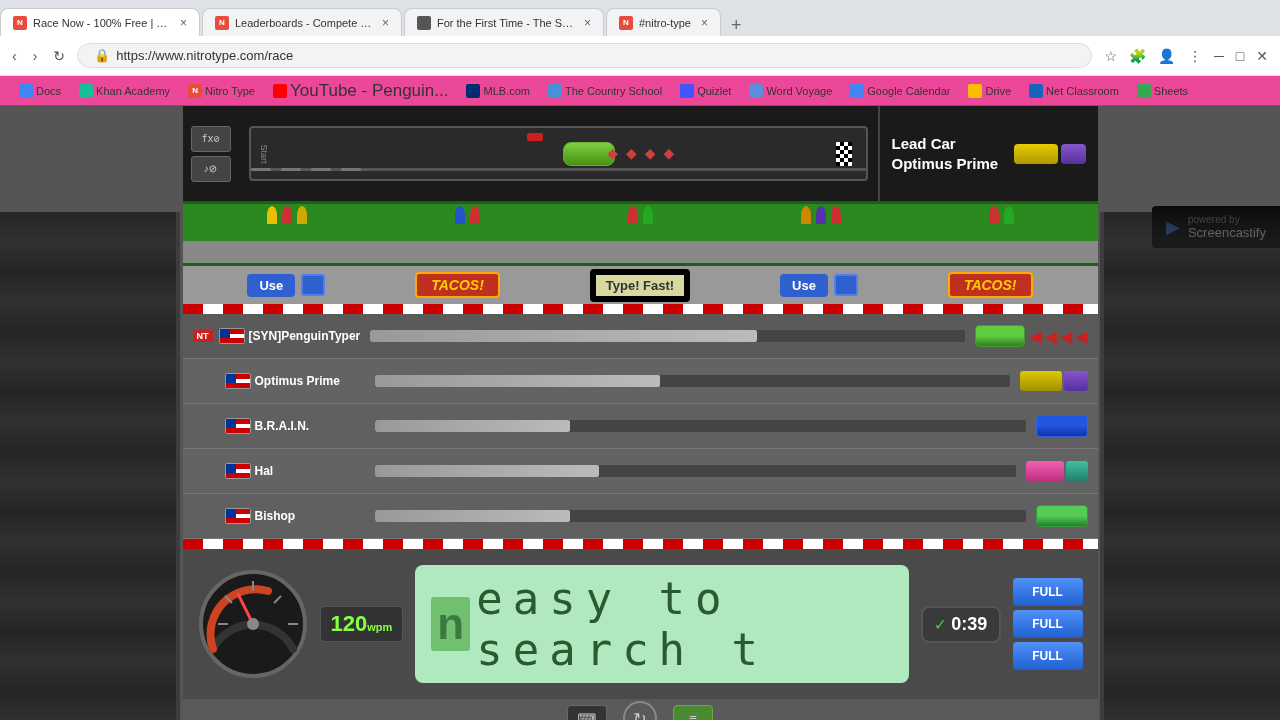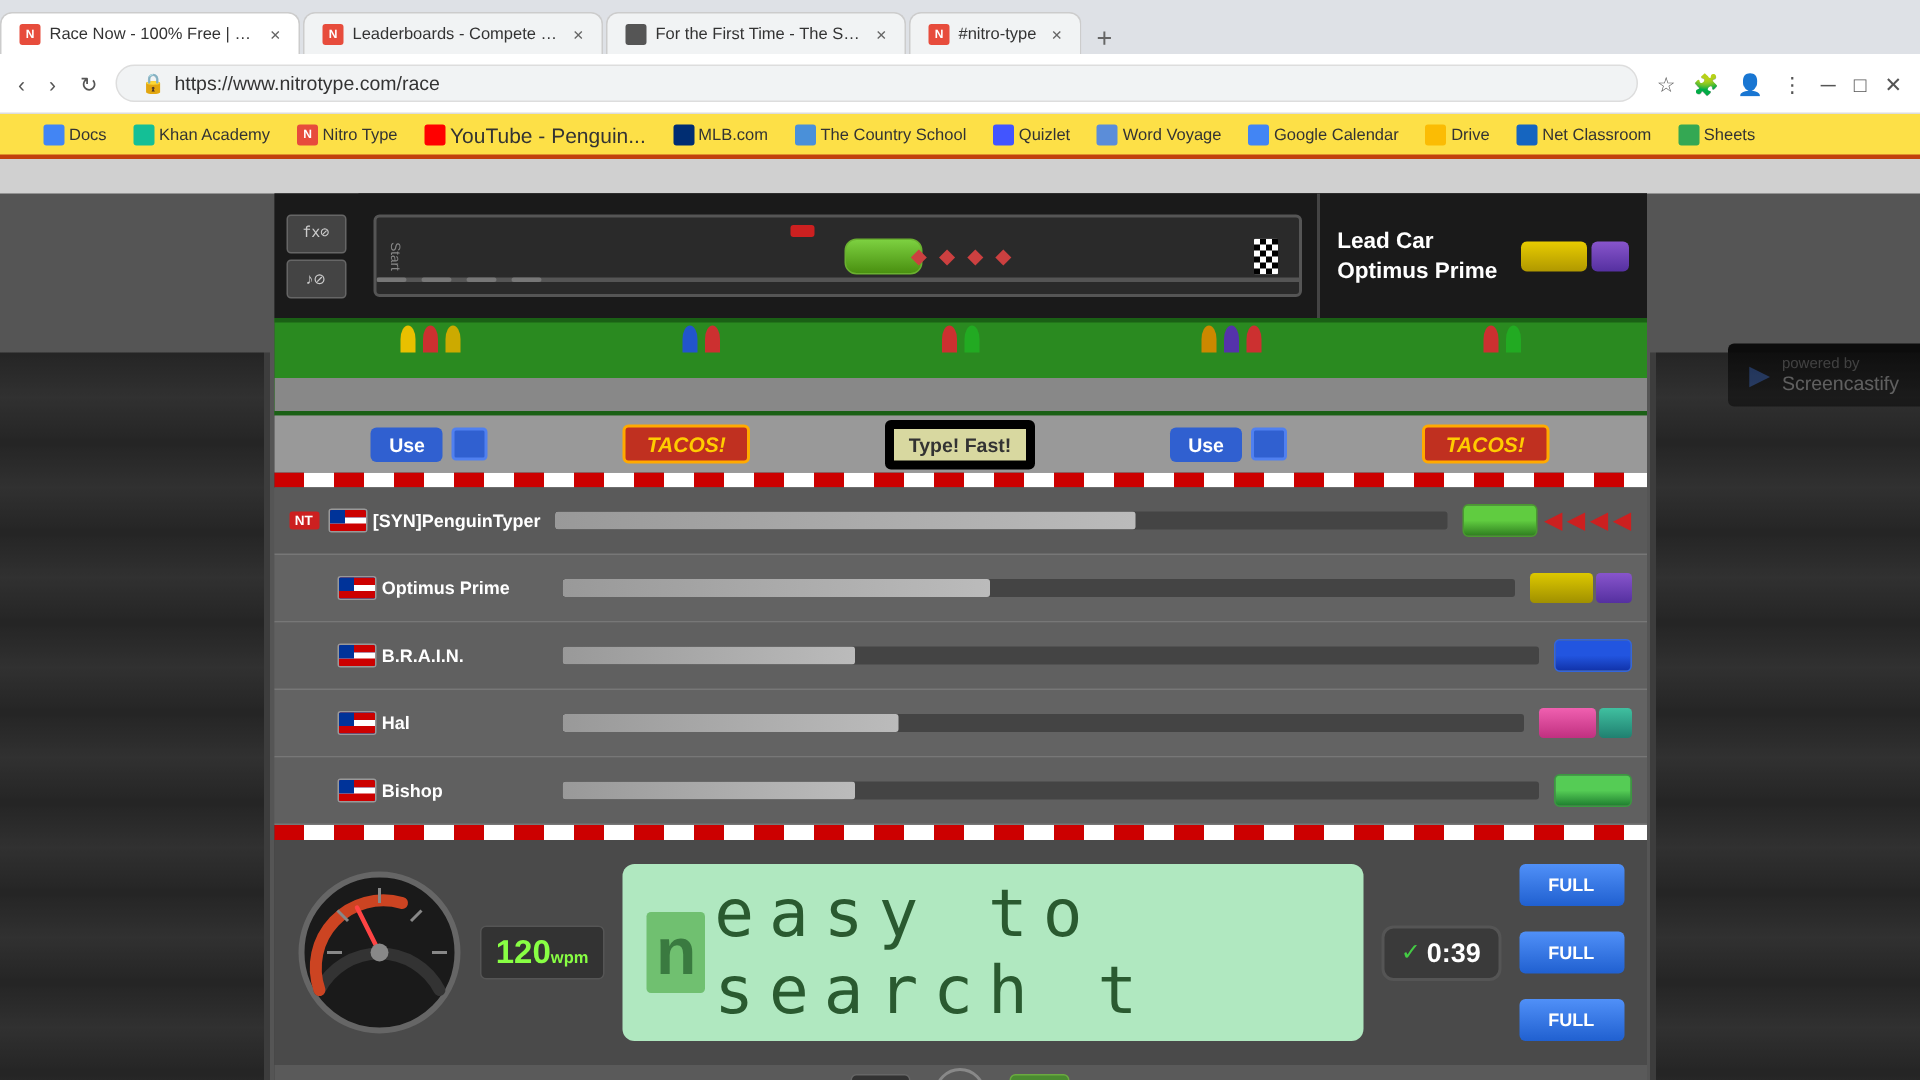--- a/index.html
+++ b/index.html
@@ -14,21 +14,21 @@
     .tab .close-tab { margin-left: 4px; color: #666; font-size: 12px; }
     .tab-new { background: none; border: none; font-size: 18px; color: #666; padding: 0 8px; cursor: pointer; }
 
     .address-bar-row { display: flex; align-items: center; background: white; padding: 4px 8px; gap: 8px; height: 40px; border-bottom: 1px solid #ddd; }
     .nav-btn { background: none; border: none; font-size: 14px; color: #555; cursor: pointer; padding: 4px; }
     .address-bar { flex: 1; background: #f1f3f4; border: 1px solid #ddd; border-radius: 20px; padding: 4px 16px; font-size: 13px; color: #333; display: flex; align-items: center; }
     .address-bar .lock-icon { margin-right: 6px; color: #555; }
     .browser-actions { display: flex; gap: 4px; }
     .browser-action-btn { background: none; border: none; font-size: 14px; cursor: pointer; color: #555; padding: 4px; }
 
-    .bookmarks-bar { display: flex; align-items: center; padding: 2px 21px; background: #fde047; border-bottom: 3px solid #c2410c; height: 30px; gap: 2px; overflow: hidden; }
+    .bookmarks-bar { display: flex; align-items: center; padding: 2px 11px; background: #ec4899; border-bottom: 1px solid #c2410c; height: 30px; gap: 2px; overflow: hidden; }
     .bookmark { display: flex; align-items: center; gap: 3px; padding: 3px 8px; border-radius: 4px; font-size: 11px; color: #333; cursor: pointer; white-space: nowrap; }
     .bookmark .bm-icon { width: 14px; height: 14px; border-radius: 2px; flex-shrink: 0; }
     .ctrl-btn { width: 30px; height: 22px; background: #555; border: 1px solid #777; border-radius: 3px; display: flex; align-items: center; justify-content: center; cursor: pointer; }
     .powerup-btn { padding: 4px 12px; border-radius: 4px; font-size: 13px; font-weight: bold; cursor: pointer; border: none; }
     .btn-use-blue { background: #3060d0; color: white; }
     .btn-tacos { background: #d04030; color: #ffcc00; font-style: italic; border: 2px solid #ffaa00; }
     .racer-row { display: flex; align-items: center; padding: 3px 10px; height: 45px; border-bottom: 1px solid #777; position: relative; }
 
     
     .screencastify { position: absolute; top: 100px; right: 0; background: rgba(0,0,0,0.85); color: white; padding: 8px 14px; font-size: 13px; display: flex; align-items: center; gap: 8px; border-radius: 4px 0 0 4px; }
@@ -102,21 +102,21 @@
         <span style="font-size:11px;">Khan Academy</span>
       </div>
       <div class="bookmark">
         <div class="bm-icon" style="background:#e74c3c; display:flex; align-items:center; justify-content:center;">
             <span style="color:white; font-size:8px; font-weight:bold;">N</span>
           </div>
         <span style="font-size:11px;">Nitro Type</span>
       </div>
       <div class="bookmark">
         <div class="bm-icon" style="background:#ff0000;"></div>
-        <span style="font-size:14px;">YouTube - Penguin...</span>
+        <span style="font-size:17px;">YouTube - Penguin...</span>
       </div>
       <div class="bookmark">
         <div class="bm-icon" style="background:#002d72;"></div>
         <span style="font-size:11px;">MLB.com</span>
       </div>
       <div class="bookmark">
         <div class="bm-icon" style="background:#4a90d9;"></div>
         <span style="font-size:11px;">The Country School</span>
       </div>
       <div class="bookmark">
@@ -151,21 +151,21 @@
     <div class="screencastify">
       <span class="sc-logo">▶</span>
       <div>
         <div style="font-size:10px; color:#aaa;">powered by</div>
         <div style="font-size:13px; font-weight:normal;">Screencastify</div>
       </div>
     </div>
 
     <div style="width: 915px; margin: 0 auto; background: #3a3a3a; position: relative;">
 
-      <div style="display: flex; height: 83px; background: #1a1a1a; position: relative; margin-top: 23px;">
+      <div style="display: flex; height: 95px; background: #1a1a1a; position: relative;">
 
         <div style="display: flex; flex-direction: column; gap: 4px; padding: 8px; justify-content: center;">
           <div class="ctrl-btn" style="width:40px; height:26px; background:#444; border:1px solid #666; border-radius:3px; display:flex; align-items:center; justify-content:center;">
             <span style="color:#ccc; font-size:10px; font-family:monospace;">fx⊘</span>
           </div>
           <div class="ctrl-btn" style="width:40px; height:26px; background:#444; border:1px solid #666; border-radius:3px; display:flex; align-items:center; justify-content:center;">
             <span style="color:#ccc; font-size:10px;">♪⊘</span>
           </div>
         </div>
 
@@ -394,21 +394,21 @@
           <span style="font-size: 44px; color: #2a5a30; letter-spacing: 10px; font-family: monospace;">easy to search t</span>
         </div>
 
         <div style="display: flex; flex-direction: column; align-items: center; gap: 8px; flex-shrink: 0;">
           <div style="background: #3a3a3a; border: 2px solid #555; border-radius: 8px; padding: 6px 10px; text-align: center; width: 80px; display: flex; align-items: center; gap: 4px; justify-content: center;">
             <span style="color: #44cc44; font-size: 16px;">✓</span>
             <span style="color: white; font-size: 18px; font-weight: bold;">0:39</span>
           </div>
         </div>
 
-        <div style="display: flex; flex-direction: column; gap: 17px; flex-shrink: 0;">
+        <div style="display: flex; flex-direction: column; gap: 4px; flex-shrink: 0;">
           <button style="background: linear-gradient(180deg, #5090f8 0%, #2060d0 100%); color: white; border: none; border-radius: 4px; padding: 7px 14px; font-size: 12px; font-weight: bold; cursor: pointer; width: 70px;">FULL</button>
           <button style="background: linear-gradient(180deg, #5090f8 0%, #2060d0 100%); color: white; border: none; border-radius: 4px; padding: 7px 14px; font-size: 12px; font-weight: bold; cursor: pointer; width: 70px;">FULL</button>
           <button style="background: linear-gradient(180deg, #5090f8 0%, #2060d0 100%); color: white; border: none; border-radius: 4px; padding: 7px 14px; font-size: 12px; font-weight: bold; cursor: pointer; width: 70px;">FULL</button>
         </div>
       </div>
 
       <div style="background: #5a5a5a; display: flex; align-items: center; justify-content: center; gap: 16px; padding: 6px; height: 38px;">
         <div style="width: 40px; height: 26px; background: #333; border: 1px solid #666; border-radius: 4px; display: flex; align-items: center; justify-content: center; cursor: pointer;">
           <span style="color: #ccc; font-size: 13px;">⌨</span>
         </div>

